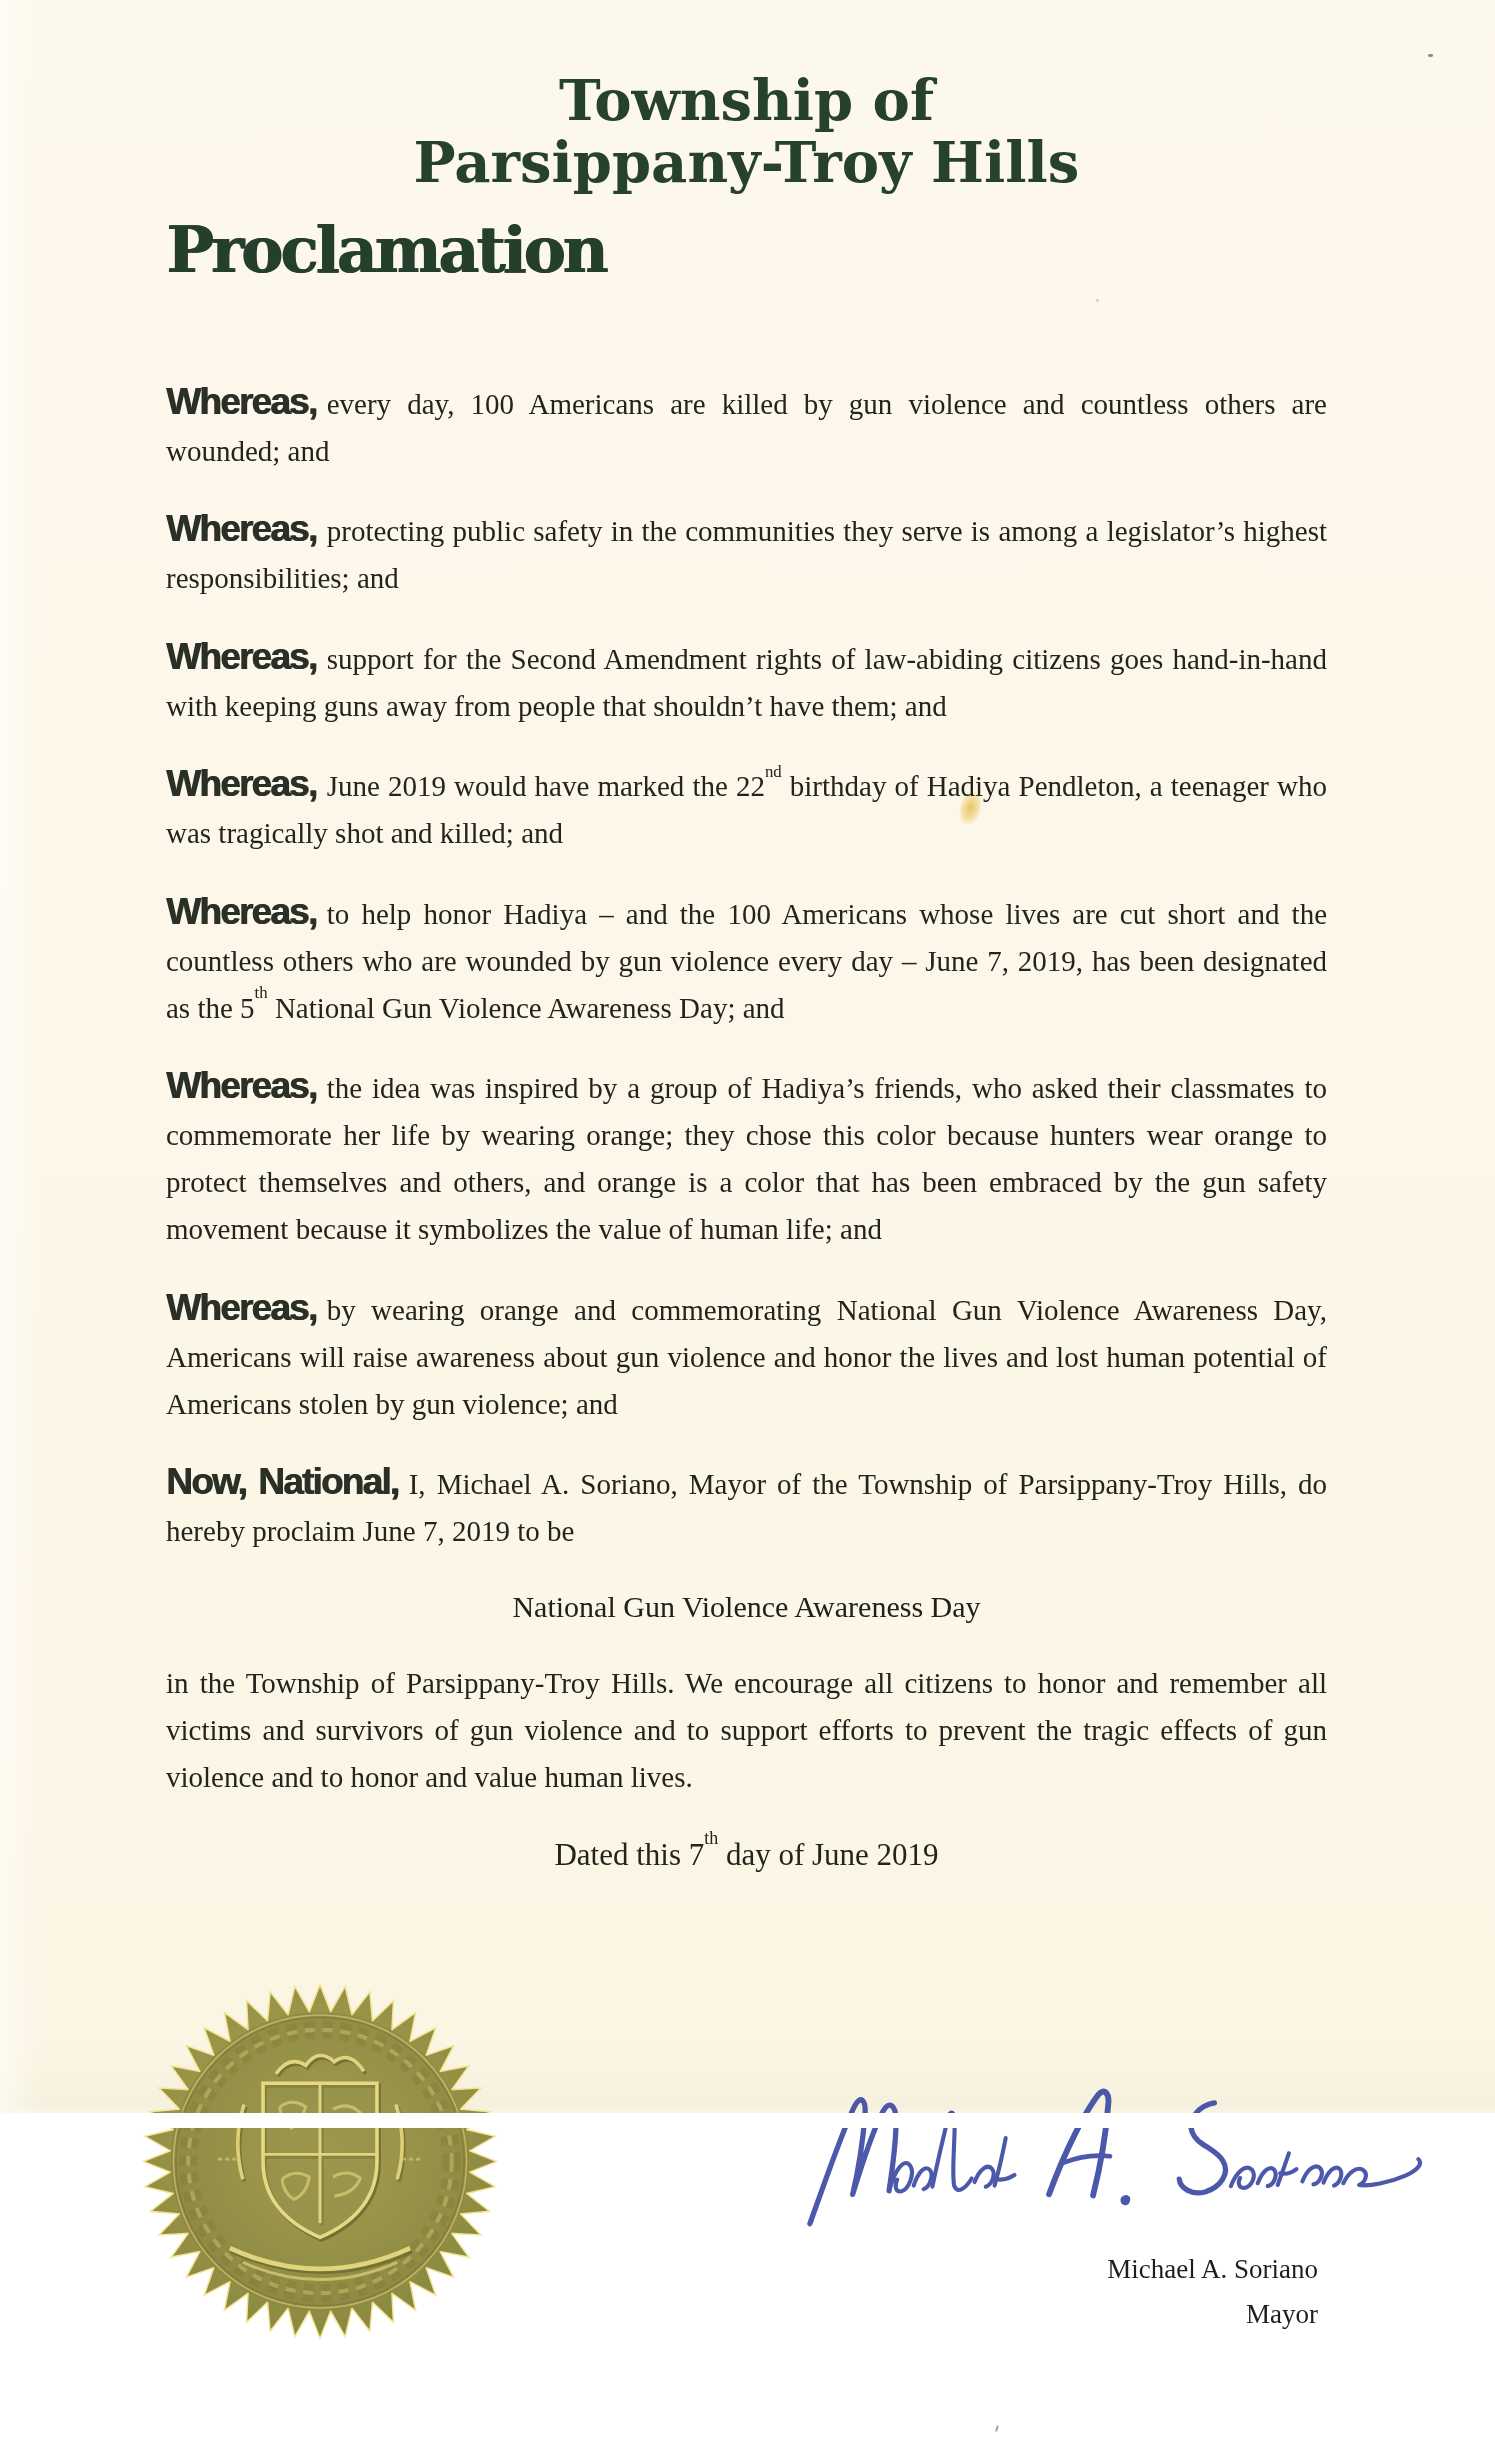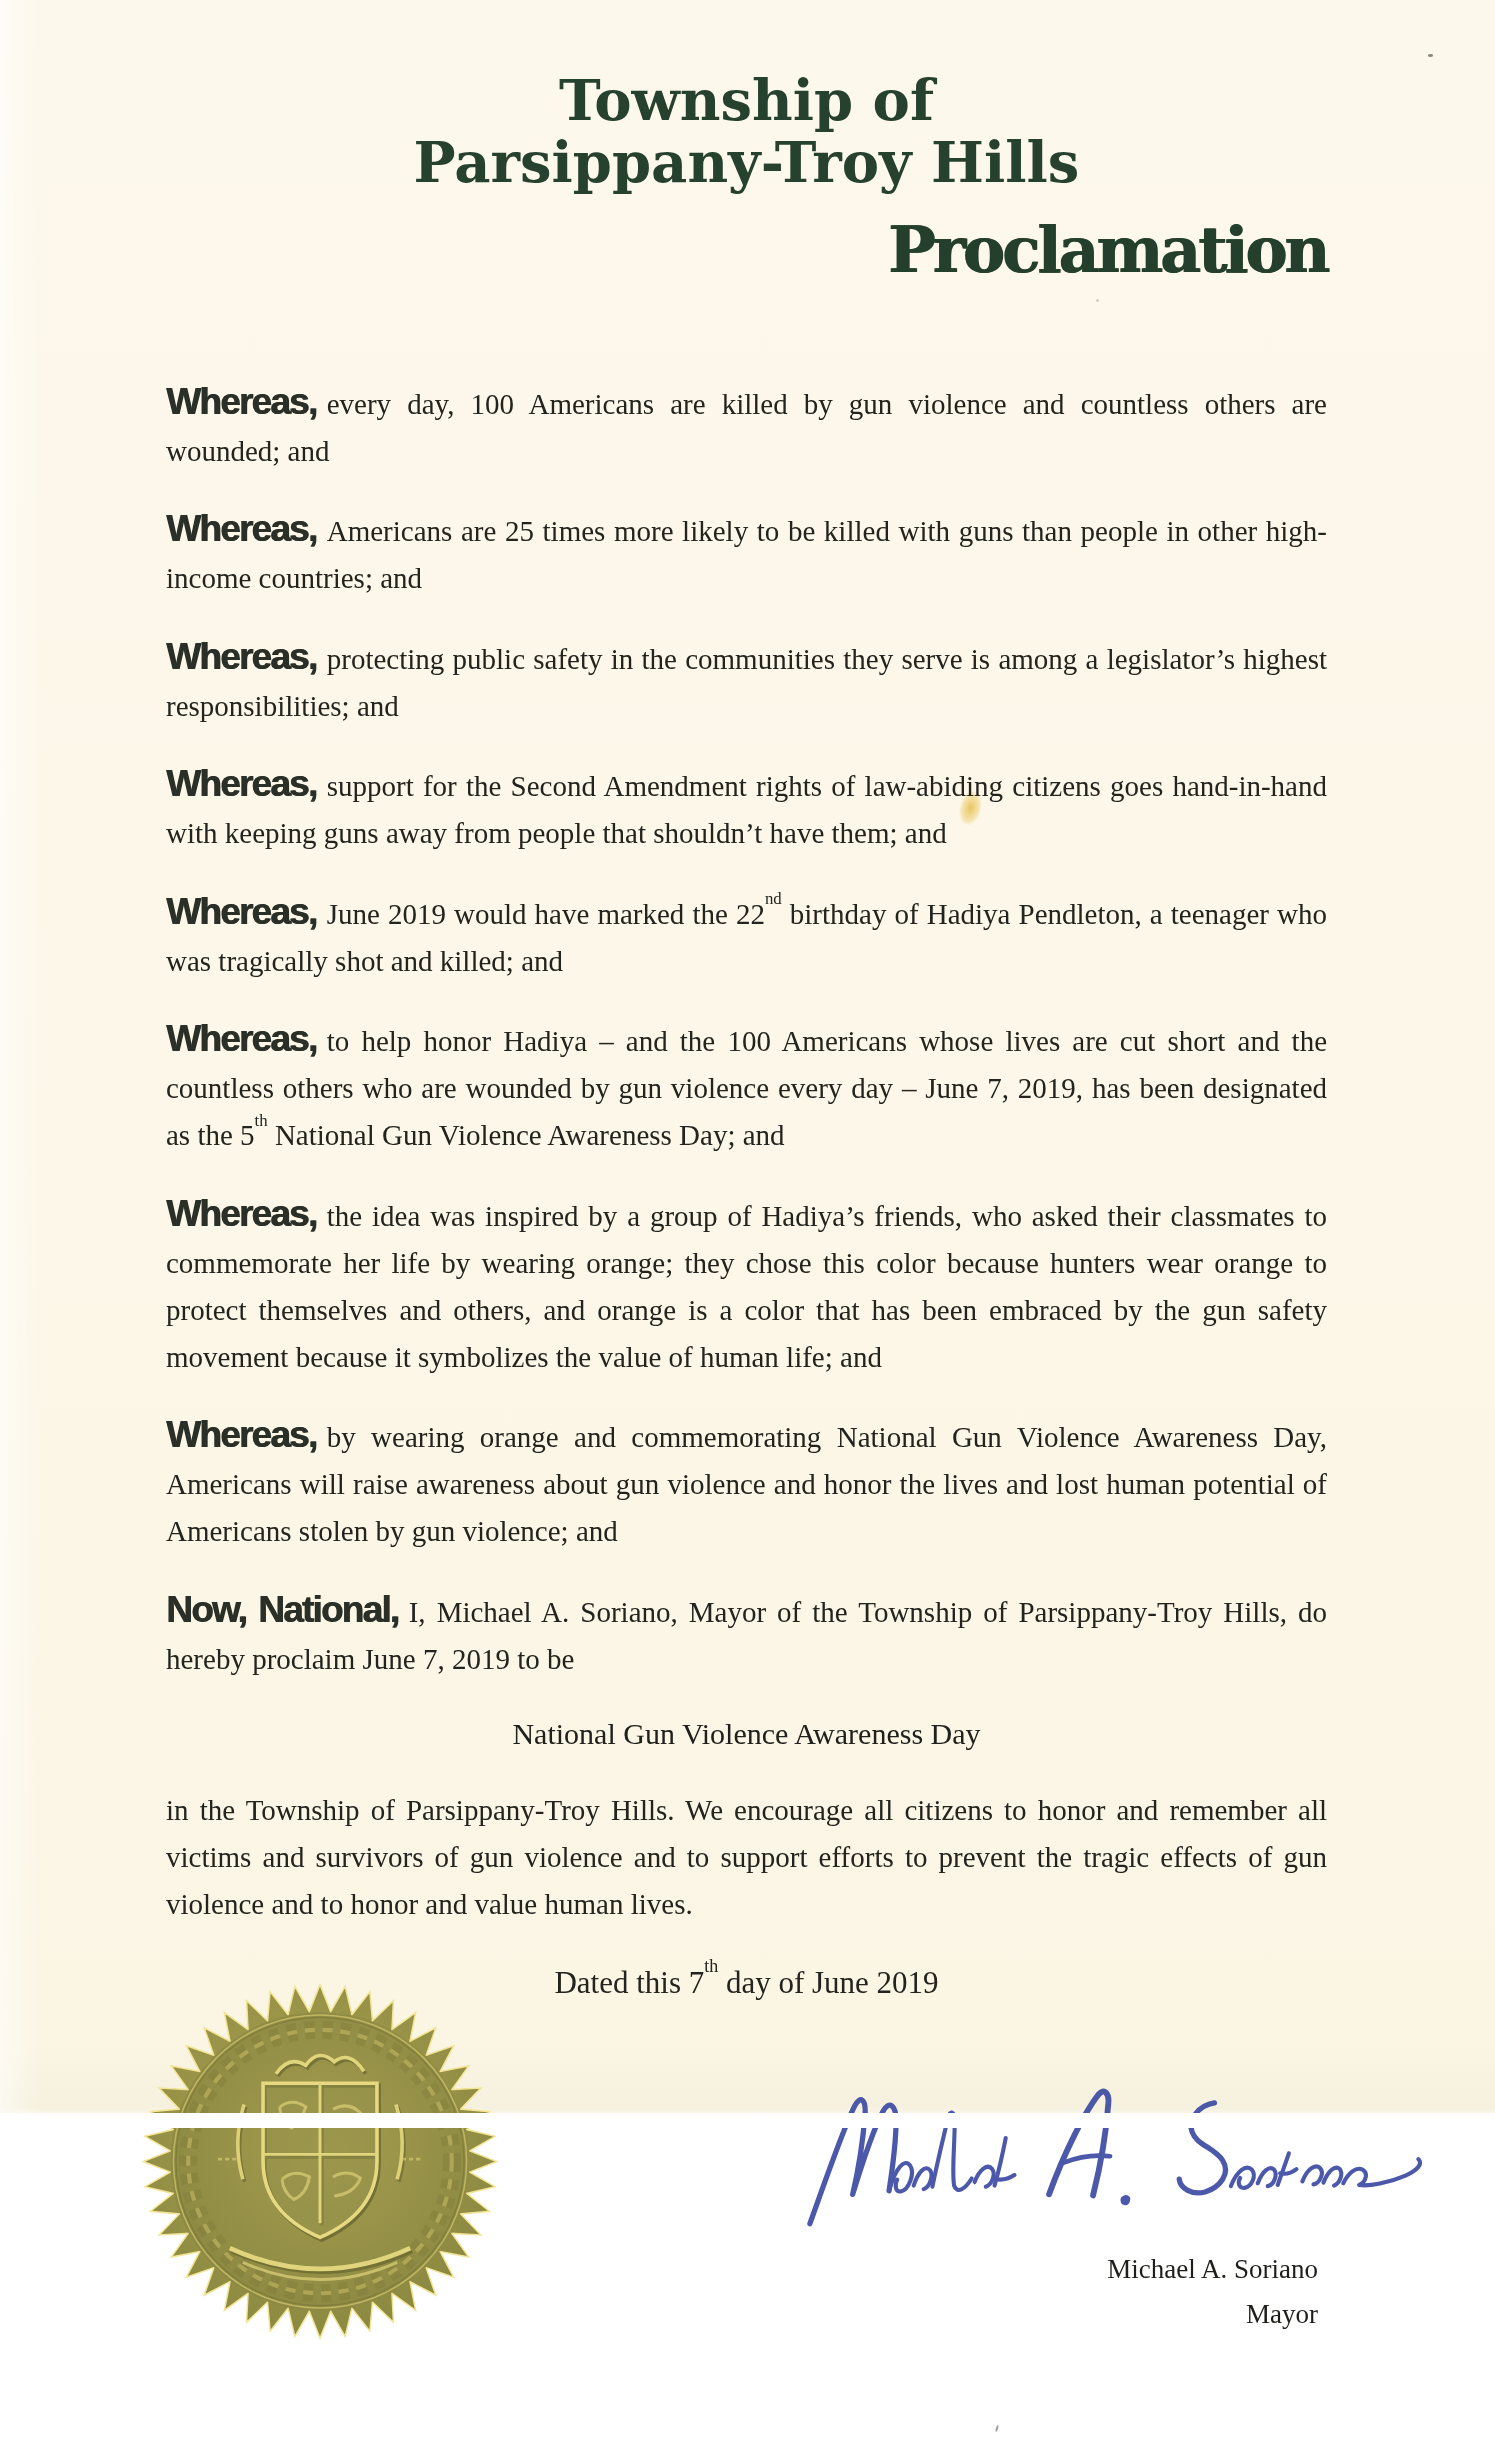--- a/index.html
+++ b/index.html
@@ -26,21 +26,21 @@
   
   .doc-title {
     margin:0; text-align:center;
     font-family:"DejaVu Serif", serif;
     font-weight:bold;
     font-size:56px; line-height:62px;
     color:#26422f;
     letter-spacing:0px;
   }
   .doc-subtitle {
-    margin:23.5px 0 0 0; text-align:right;
+    margin:23.5px 0 0 0; text-align:left;
     font-family:"DejaVu Serif", serif;
     font-weight:bold;
     font-size:63px; line-height:66px;
     letter-spacing:-2.9px;
     color:#24402d;
     text-shadow:1.2px 0 0 currentColor;
   }
   
   .blocks { margin-top:95px; }
   .para {
@@ -107,21 +107,20 @@
 <body>
 
 <div class="page">
 
   <div class="content">
     <h1 class="doc-title"><span>Township of</span><br><span>Parsippany-Troy Hills</span></h1>
     <h2 class="doc-subtitle">Proclamation</h2>
 
     <div class="blocks">
         <p class="para"><span class="lead">Whereas,</span>every day, 100 Americans are killed by gun violence and countless others are wounded; and</p>
-        <p class="para"><span class="lead">Whereas,</span>Americans are 25 times more likely to be killed with guns than people in other high-income countries; and</p>
         <p class="para"><span class="lead">Whereas,</span>protecting public safety in the communities they serve is among a legislator’s highest responsibilities; and</p>
         <p class="para"><span class="lead">Whereas,</span>support for the Second Amendment rights of law-abiding citizens goes hand-in-hand with keeping guns away from people that shouldn’t have them; and</p>
         <p class="para"><span class="lead">Whereas,</span>June 2019 would have marked the 22<sup>nd</sup> birthday of Hadiya Pendleton, a teenager who was tragically shot and killed; and</p>
         <p class="para"><span class="lead">Whereas,</span>to help honor Hadiya – and the 100 Americans whose lives are cut short and the countless others who are wounded by gun violence every day – June 7, 2019, has been designated as the 5<sup>th</sup> National Gun Violence Awareness Day; and</p>
         <p class="para"><span class="lead">Whereas,</span>the idea was inspired by a group of Hadiya’s friends, who asked their classmates to commemorate her life by wearing orange; they chose this color because hunters wear orange to protect themselves and others, and orange is a color that has been embraced by the gun safety movement because it symbolizes the value of human life; and</p>
         <p class="para"><span class="lead">Whereas,</span>by wearing orange and commemorating National Gun Violence Awareness Day, Americans will raise awareness about gun violence and honor the lives and lost human potential of Americans stolen by gun violence; and</p>
         <p class="para"><span class="lead">Now, National,</span>I, Michael A. Soriano, Mayor of the Township of Parsippany-Troy Hills, do hereby proclaim June 7, 2019 to be</p>
         <p class="day-heading">National Gun Violence Awareness Day</p>
         <p class="para plain">in the Township of Parsippany-Troy Hills.  We encourage all citizens to honor and remember all victims and survivors of gun violence and to support efforts to prevent the tragic effects of gun violence and to honor and value human lives.</p>
         <p class="dated-line">Dated this 7<sup>th</sup> day of June 2019</p>

